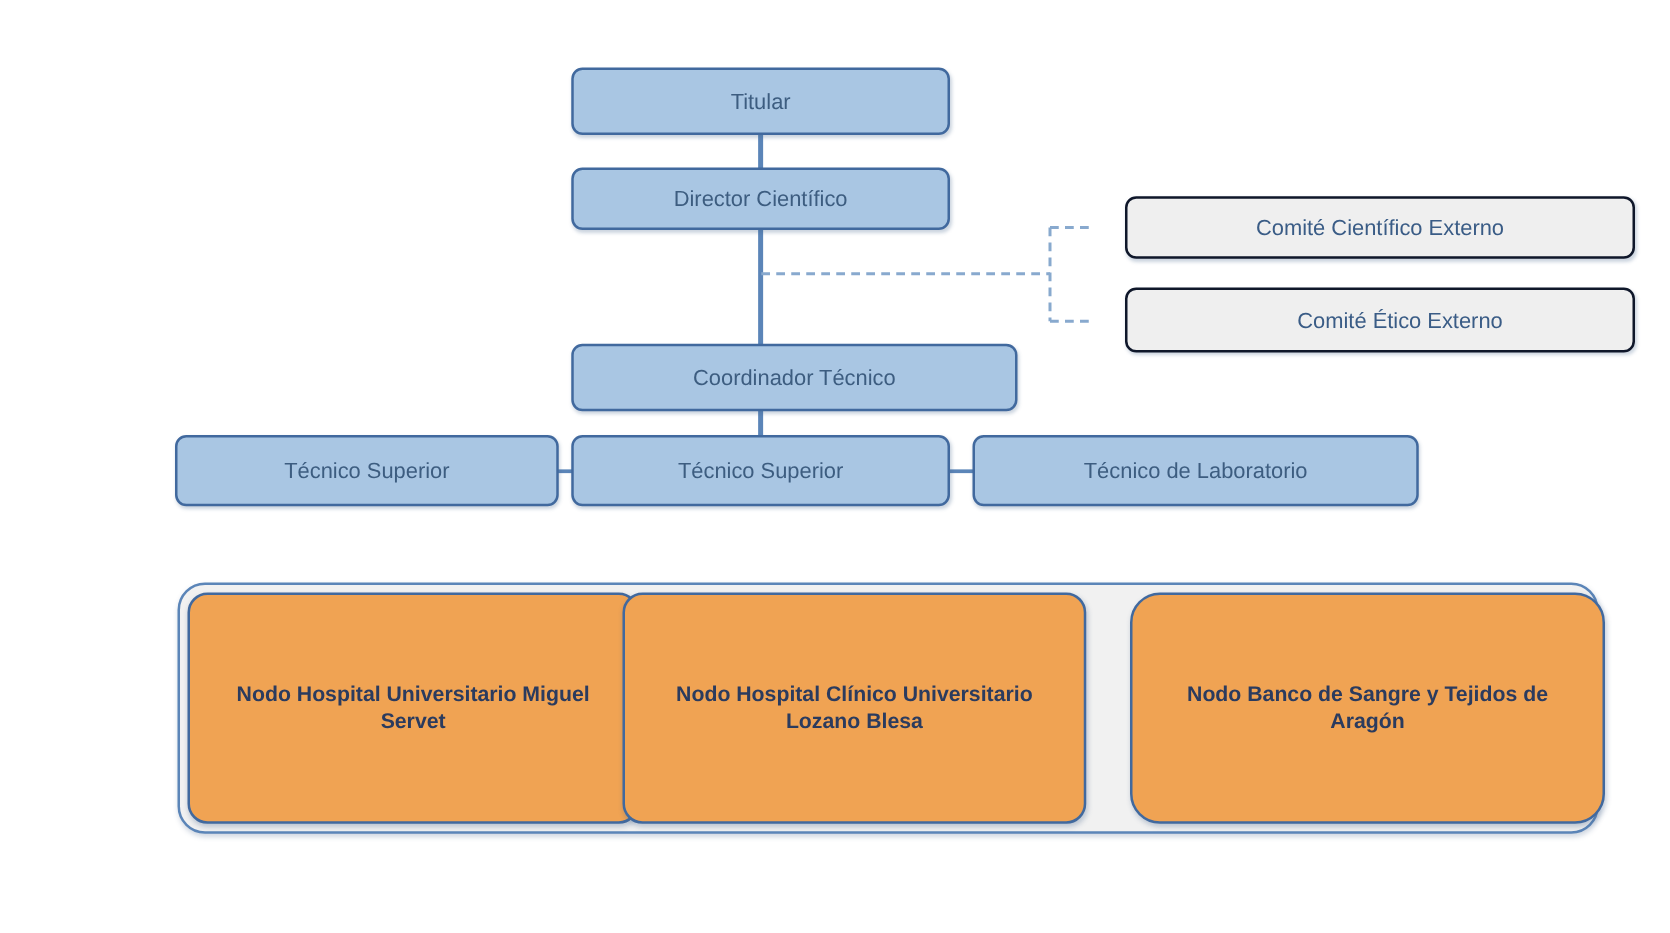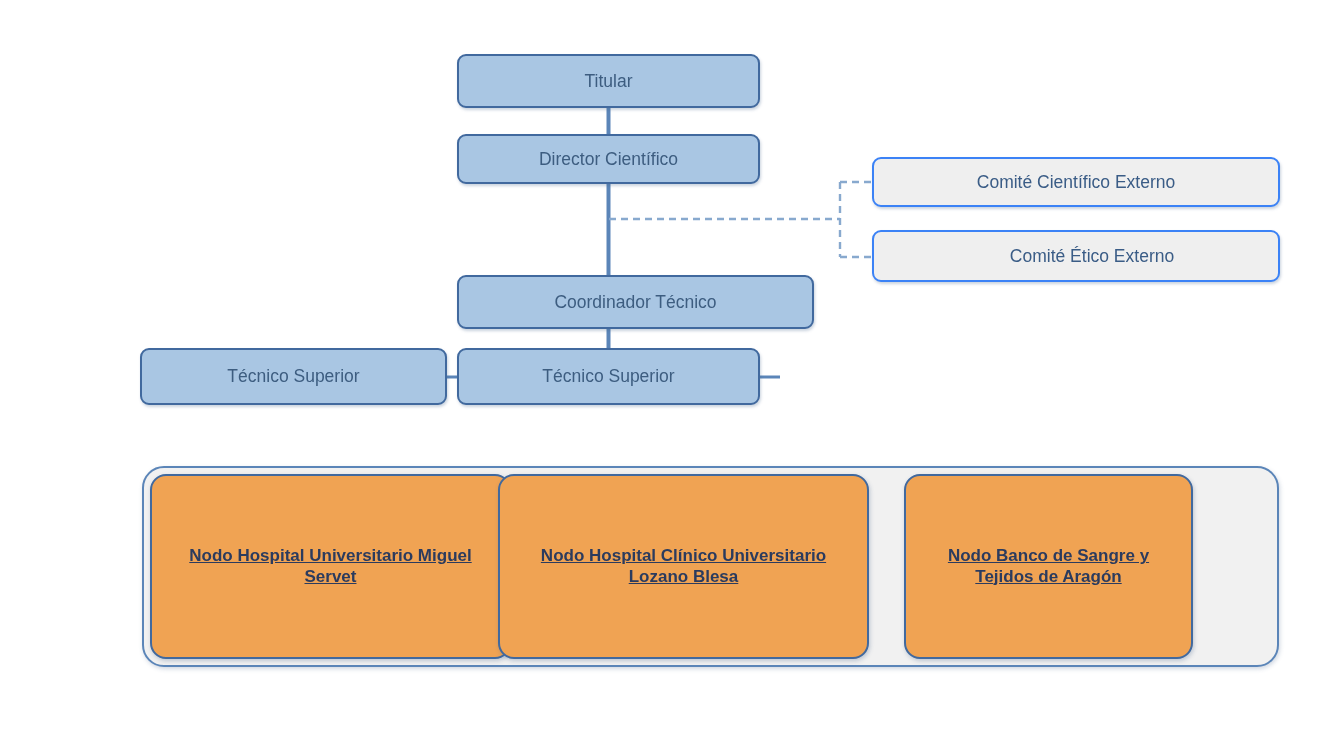--- a/index.html
+++ b/index.html
@@ -48,24 +48,25 @@
   .node-blue {
     background: #a9c6e3;
     border: 2px solid #41699e;
     color: #3d5d80;
     font-size: 17.5px;
     box-shadow: 1px 2px 3px rgba(70,100,140,0.28);
   }
 
   .node-gray {
     background: #efefef;
-    border: 2px solid #3b82f6;
+    border: 2px solid #0f172a;
     color: #3a5c86;
     font-size: 17.5px;
     box-shadow: 1px 2px 3px rgba(70,100,140,0.28);
+    margin-left: 28px;
   }
 
   .node-orange {
     background: #f0a353;
     border: 2px solid #41699e;
     color: #2b3b5e;
     font-size: 17px;
     font-weight: bold;
     border-radius: 16px;
     box-shadow: 1px 2px 4px rgba(70,100,140,0.30);
@@ -95,23 +96,23 @@
     height: 201px;
     box-sizing: border-box;
     background: #f1f1f1;
     border: 2px solid #5b85b8;
     border-radius: 22px;
     box-shadow: 1px 2px 4px rgba(70,100,140,0.25);
   }
 
   #node-hospital-miguel-servet { left: 150px; top: 474px; width: 361px; height: 185px; }
   #node-hospital-lozano-blesa  { left: 498px; top: 474px; width: 371px; height: 185px; }
-  #node-banco-sangre           { left: 904px; top: 474px; width: 289px; height: 185px; }
+  #node-banco-sangre           { left: 904px; top: 474px; width: 380px; height: 185px; border-radius: 24px; }
 
-  .node-orange span { display: block; padding: 0 25px; text-decoration: underline; }
+  .node-orange span { display: block; padding: 0 25px; }
 </style>
 </head>
 <body>
 
 <div id="org-chart">
 
   <svg class="connector-layer" width="1336" height="746" viewBox="0 0 1336 746" xmlns="http://www.w3.org/2000/svg">
 
     <line x1="608.5" y1="106" x2="608.5" y2="136" stroke="#5b85b8" stroke-width="4"></line>
 
@@ -136,20 +137,21 @@
   <div class="node node-gray" id="box-comite-cientifico">Comité Científico Externo</div>
 
   <div class="node node-gray" id="box-comite-etico">Comité Ético Externo</div>
 
   <div class="node node-blue" id="box-coordinador">Coordinador Técnico</div>
 
   <div class="node node-blue" id="box-tecnico-1">Técnico Superior</div>
 
   <div class="node node-blue" id="box-tecnico-2">Técnico Superior</div>
 
+  <div class="node node-blue" id="box-tecnico-lab">Técnico de Laboratorio</div>
 
   <div id="nodes-container"></div>
 
   <div class="node node-orange" id="node-hospital-miguel-servet">
     <span>Nodo Hospital Universitario Miguel Servet</span>
   </div>
 
   <div class="node node-orange" id="node-hospital-lozano-blesa">
     <span>Nodo Hospital Clínico Universitario Lozano Blesa</span>
   </div>

